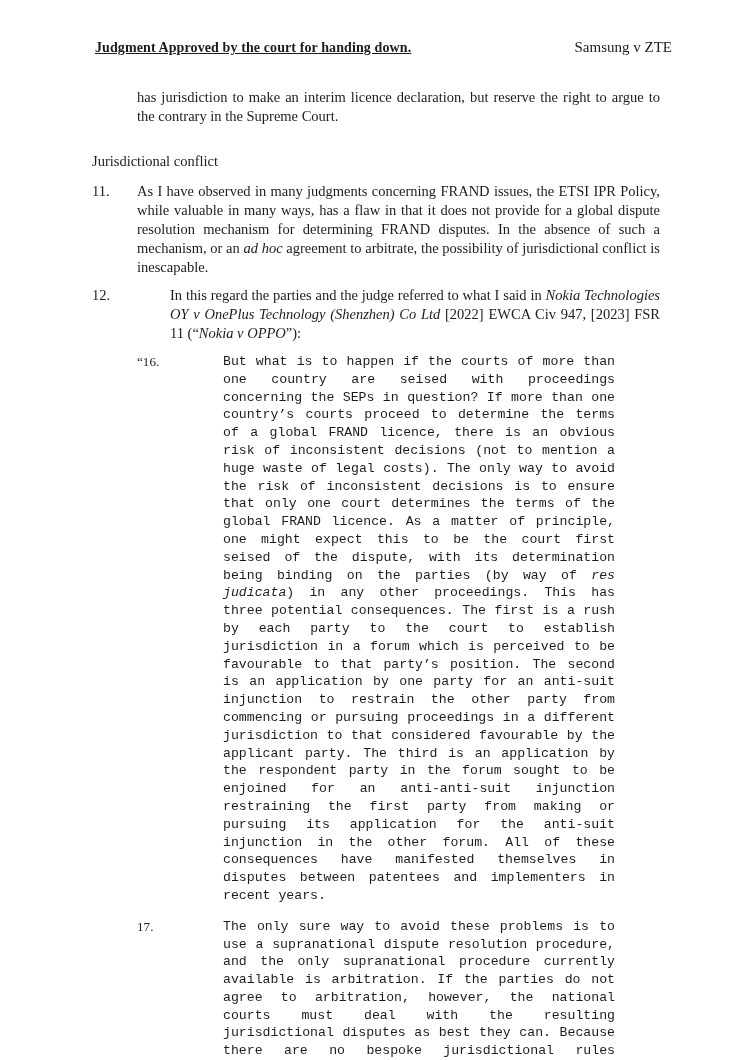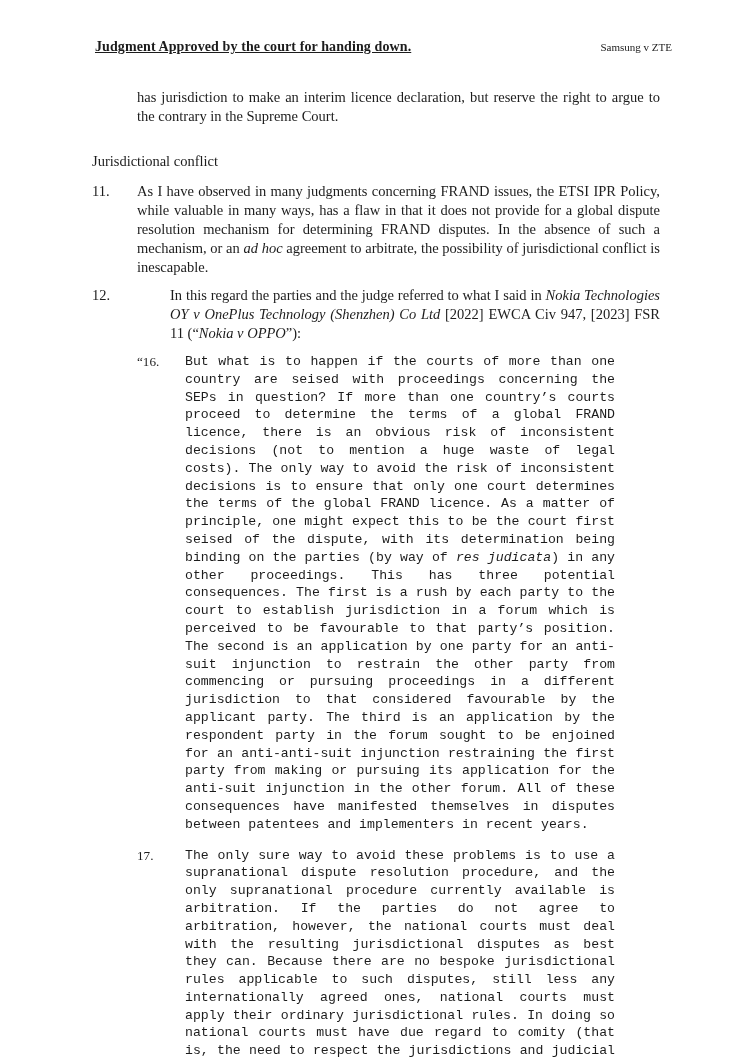--- a/index.html
+++ b/index.html
@@ -20,21 +20,21 @@
     display: flex;
     justify-content: space-between;
     align-items: baseline;
   }
   .header-left {
     font-size: 14px;
     font-weight: bold;
     text-decoration: underline;
     letter-spacing: 0.1px;
   }
-  .header-right { font-size: 11px; }
+  .header-right { font-size: 15px; }
   .content {
     position: absolute;
     top: 88px;
     left: 92px;
     width: 568px;
     font-size: 14.5px;
     line-height: 19px;
   }
   .intro-para {
     margin: 0 0 26px 45px;
@@ -46,21 +46,21 @@
   .num-para {
     display: flex;
     margin: 0;
     text-align: justify;
   }
   .num-para.p11 { margin-bottom: 9px; }
   .num-para.p12 { margin-bottom: 10px; gap: 33px; }
   .para-number { flex: none; width: 45px; text-align: left; }
   .para-text { flex: 1; }
   .quote-block { margin-left: 45px; width: 478px; font-size: 13.2px; line-height: 17.8px; }
-  .quote-item { display: flex; text-align: justify; }
+  .quote-item { display: flex; text-align: justify; gap: 38px; }
   .quote-item.q16 { margin-bottom: 13px; }
   .quote-number { flex: none; width: 48px; }
   .quote-text { flex: 1; font-family: Liberation Mono, monospace; }
 </style>
 </head>
 <body>
 
 <div class="page">
 
   <div class="page-header">

